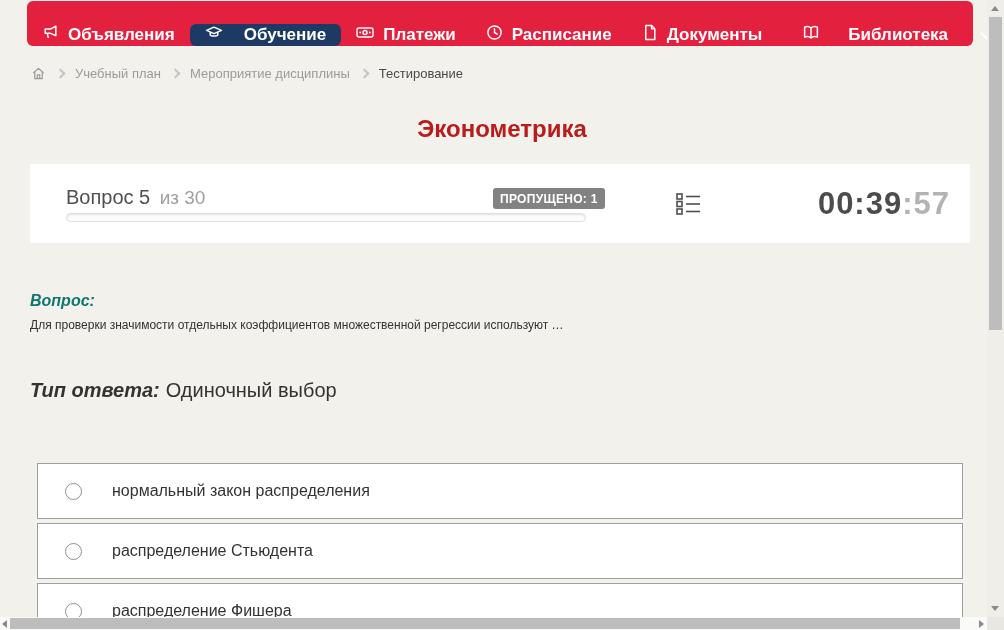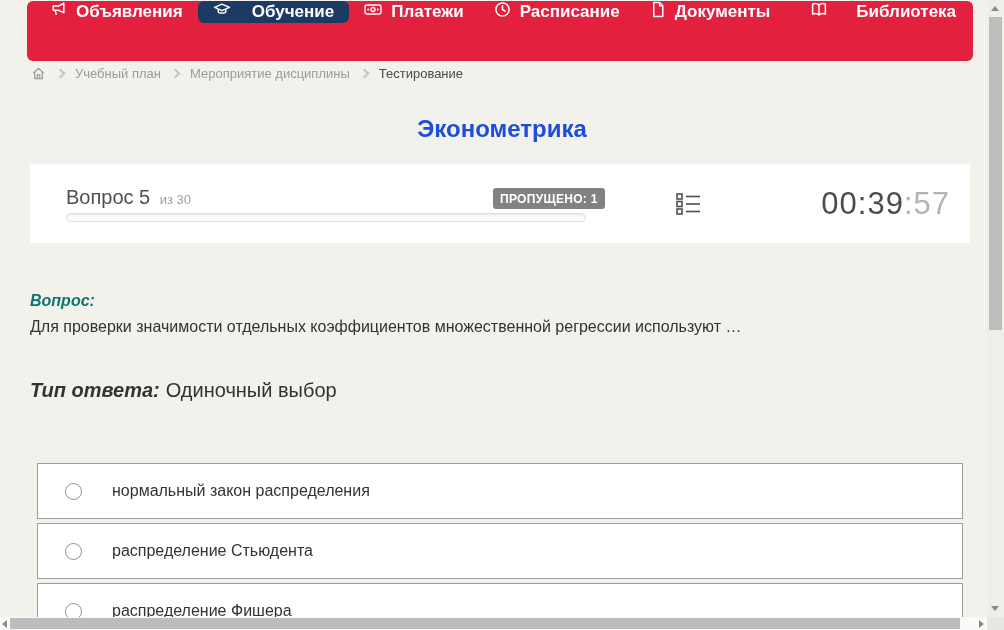--- a/index.html
+++ b/index.html
@@ -5,23 +5,23 @@
   * { margin:0; padding:0; box-sizing:border-box; }
   html,body { width:1004px; height:630px; }
   body {
     position:relative; overflow:hidden;
     background:#f2f1ec;
     font-family:"Liberation Sans", sans-serif;
     color:#3a3a3a;
   }
   
   .navbar {
-    position:absolute; left:27px; top:1px; width:946px; height:60px;
+    position:absolute; left:27px; top:1px; width:946px; height:45px;
     background:#e4203f; border-radius:6px;
-    display:flex; align-items:flex-start; padding-left:8px;
+    display:flex; align-items:flex-end; 
   }
   .nav-item {
     display:flex; align-items:center; gap:9px;
     padding:0 15px; color:#fff; font-size:17px; font-weight:bold;
     cursor:pointer; white-space:nowrap;
   }
   .nav-item.active { background:#1c3a64; border-radius:6px;gap:21px; }
   .nav-item svg { flex:0 0 auto; }
   .nav-item.lib { margin-left:10px;gap:28px; }
   .chev-down {
@@ -35,53 +35,53 @@
   }
   .crumb-sep {
     width:7px; height:7px; border-top:2px solid #c4c4c4; border-right:2px solid #c4c4c4;
     transform:rotate(45deg); margin:0 11px;
   }
   .crumb { cursor:pointer; }
   .crumb.current { color:#4a4a4a; cursor:default; }
   
   .page-title {
     position:absolute; left:0; top:115px; width:1004px; text-align:center;
-    font-size:24px; font-weight:bold; color:#1d4ed8;
+    font-size:24px; font-weight:bold; color:#b91c1c;
   }
   
   .card {
     position:absolute; left:30px; top:164px; width:940px; height:79px;
     background:#ffffff;
   }
   .q-head { position:absolute; left:36px; top:22px; }
   .q-num { font-size:20px; color:#4f4f4f; }
-  .q-total { font-size:13px; color:#9f9f9f; margin-left:5px; }
+  .q-total { font-size:19px; color:#9f9f9f; margin-left:5px; }
   .progress {
     position:absolute; left:36px; top:49px; width:520px; height:9px;
     background:#fcfcfc; border:1px solid #e0e0e0; border-radius:5px;
     box-shadow:inset 0 1px 2px rgba(0,0,0,0.10);
   }
   .progress-fill { height:100%; width:0%; background:#e4203f; border-radius:5px; }
   .badge {
     position:absolute; left:463px; top:24px;
     background:#828282; color:#fff; font-size:12px; font-weight:bold;
     padding:4px 7px 3px; border-radius:3px; letter-spacing:0.3px;
   }
   .list-btn { position:absolute; left:645px; top:27px; cursor:pointer; }
   .timer {
     position:absolute; right:20px; top:22px;
-    font-size:31px; font-weight:400; color:#4c4c4c; letter-spacing:1px;
+    font-size:31px; font-weight:700; color:#4c4c4c; letter-spacing:1px;
   }
   .timer .sec { color:#b3b3b3; }
   
   .q-label {
     position:absolute; left:30px; top:292px;
     font-size:16px; font-weight:bold; font-style:italic; color:#0f766e;
   }
-  .q-text { position:absolute; left:30px; top:318px; font-size:16px; color:#333; }
+  .q-text { position:absolute; left:30px; top:318px; font-size:12px; color:#333; }
   .answer-type { position:absolute; left:30px; top:379px; font-size:20px; color:#333; }
   .answer-type .lbl { font-weight:bold; font-style:italic; margin-right:6px; }
   
   .options { position:absolute; left:37px; top:463px; width:926px; }
   .option {
     height:56px; background:#fff; border:1px solid #9e9e9e; margin-bottom:4px;
     display:flex; align-items:center; padding-left:27px; gap:30px; cursor:pointer;
   }
   .radio {
     width:17px; height:17px; border:1px solid #8f8f8f; border-radius:50%;

